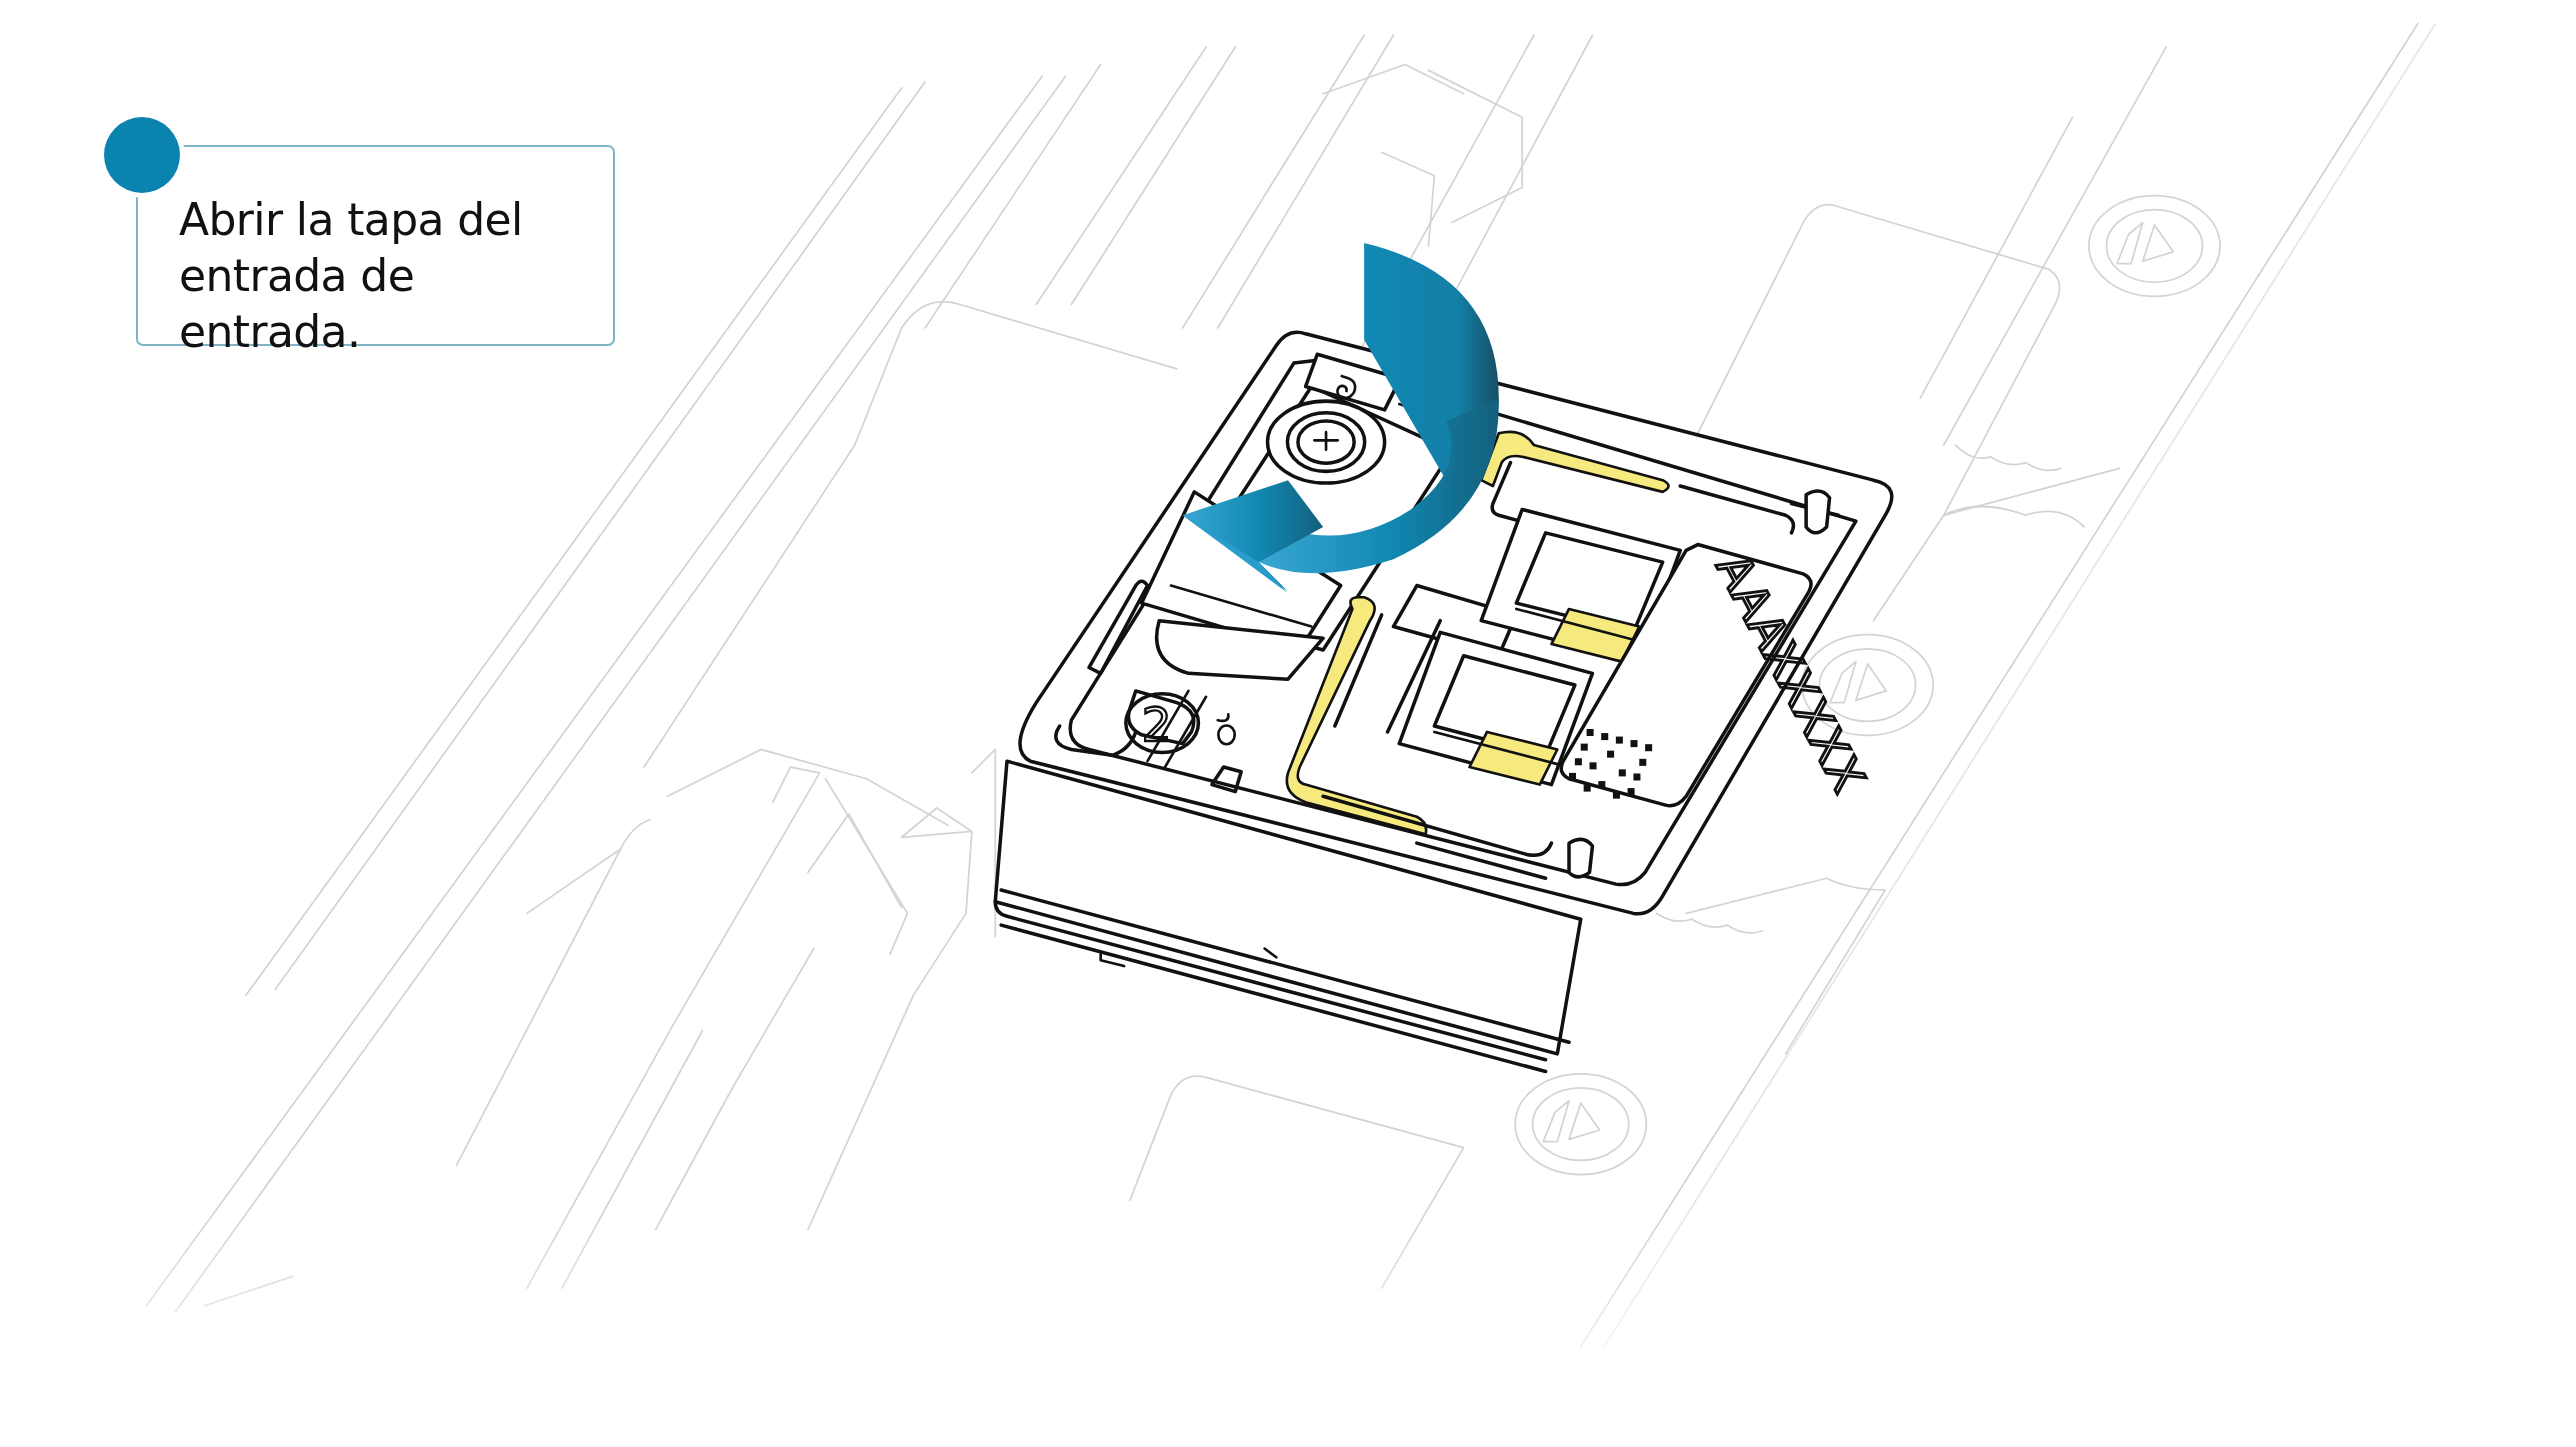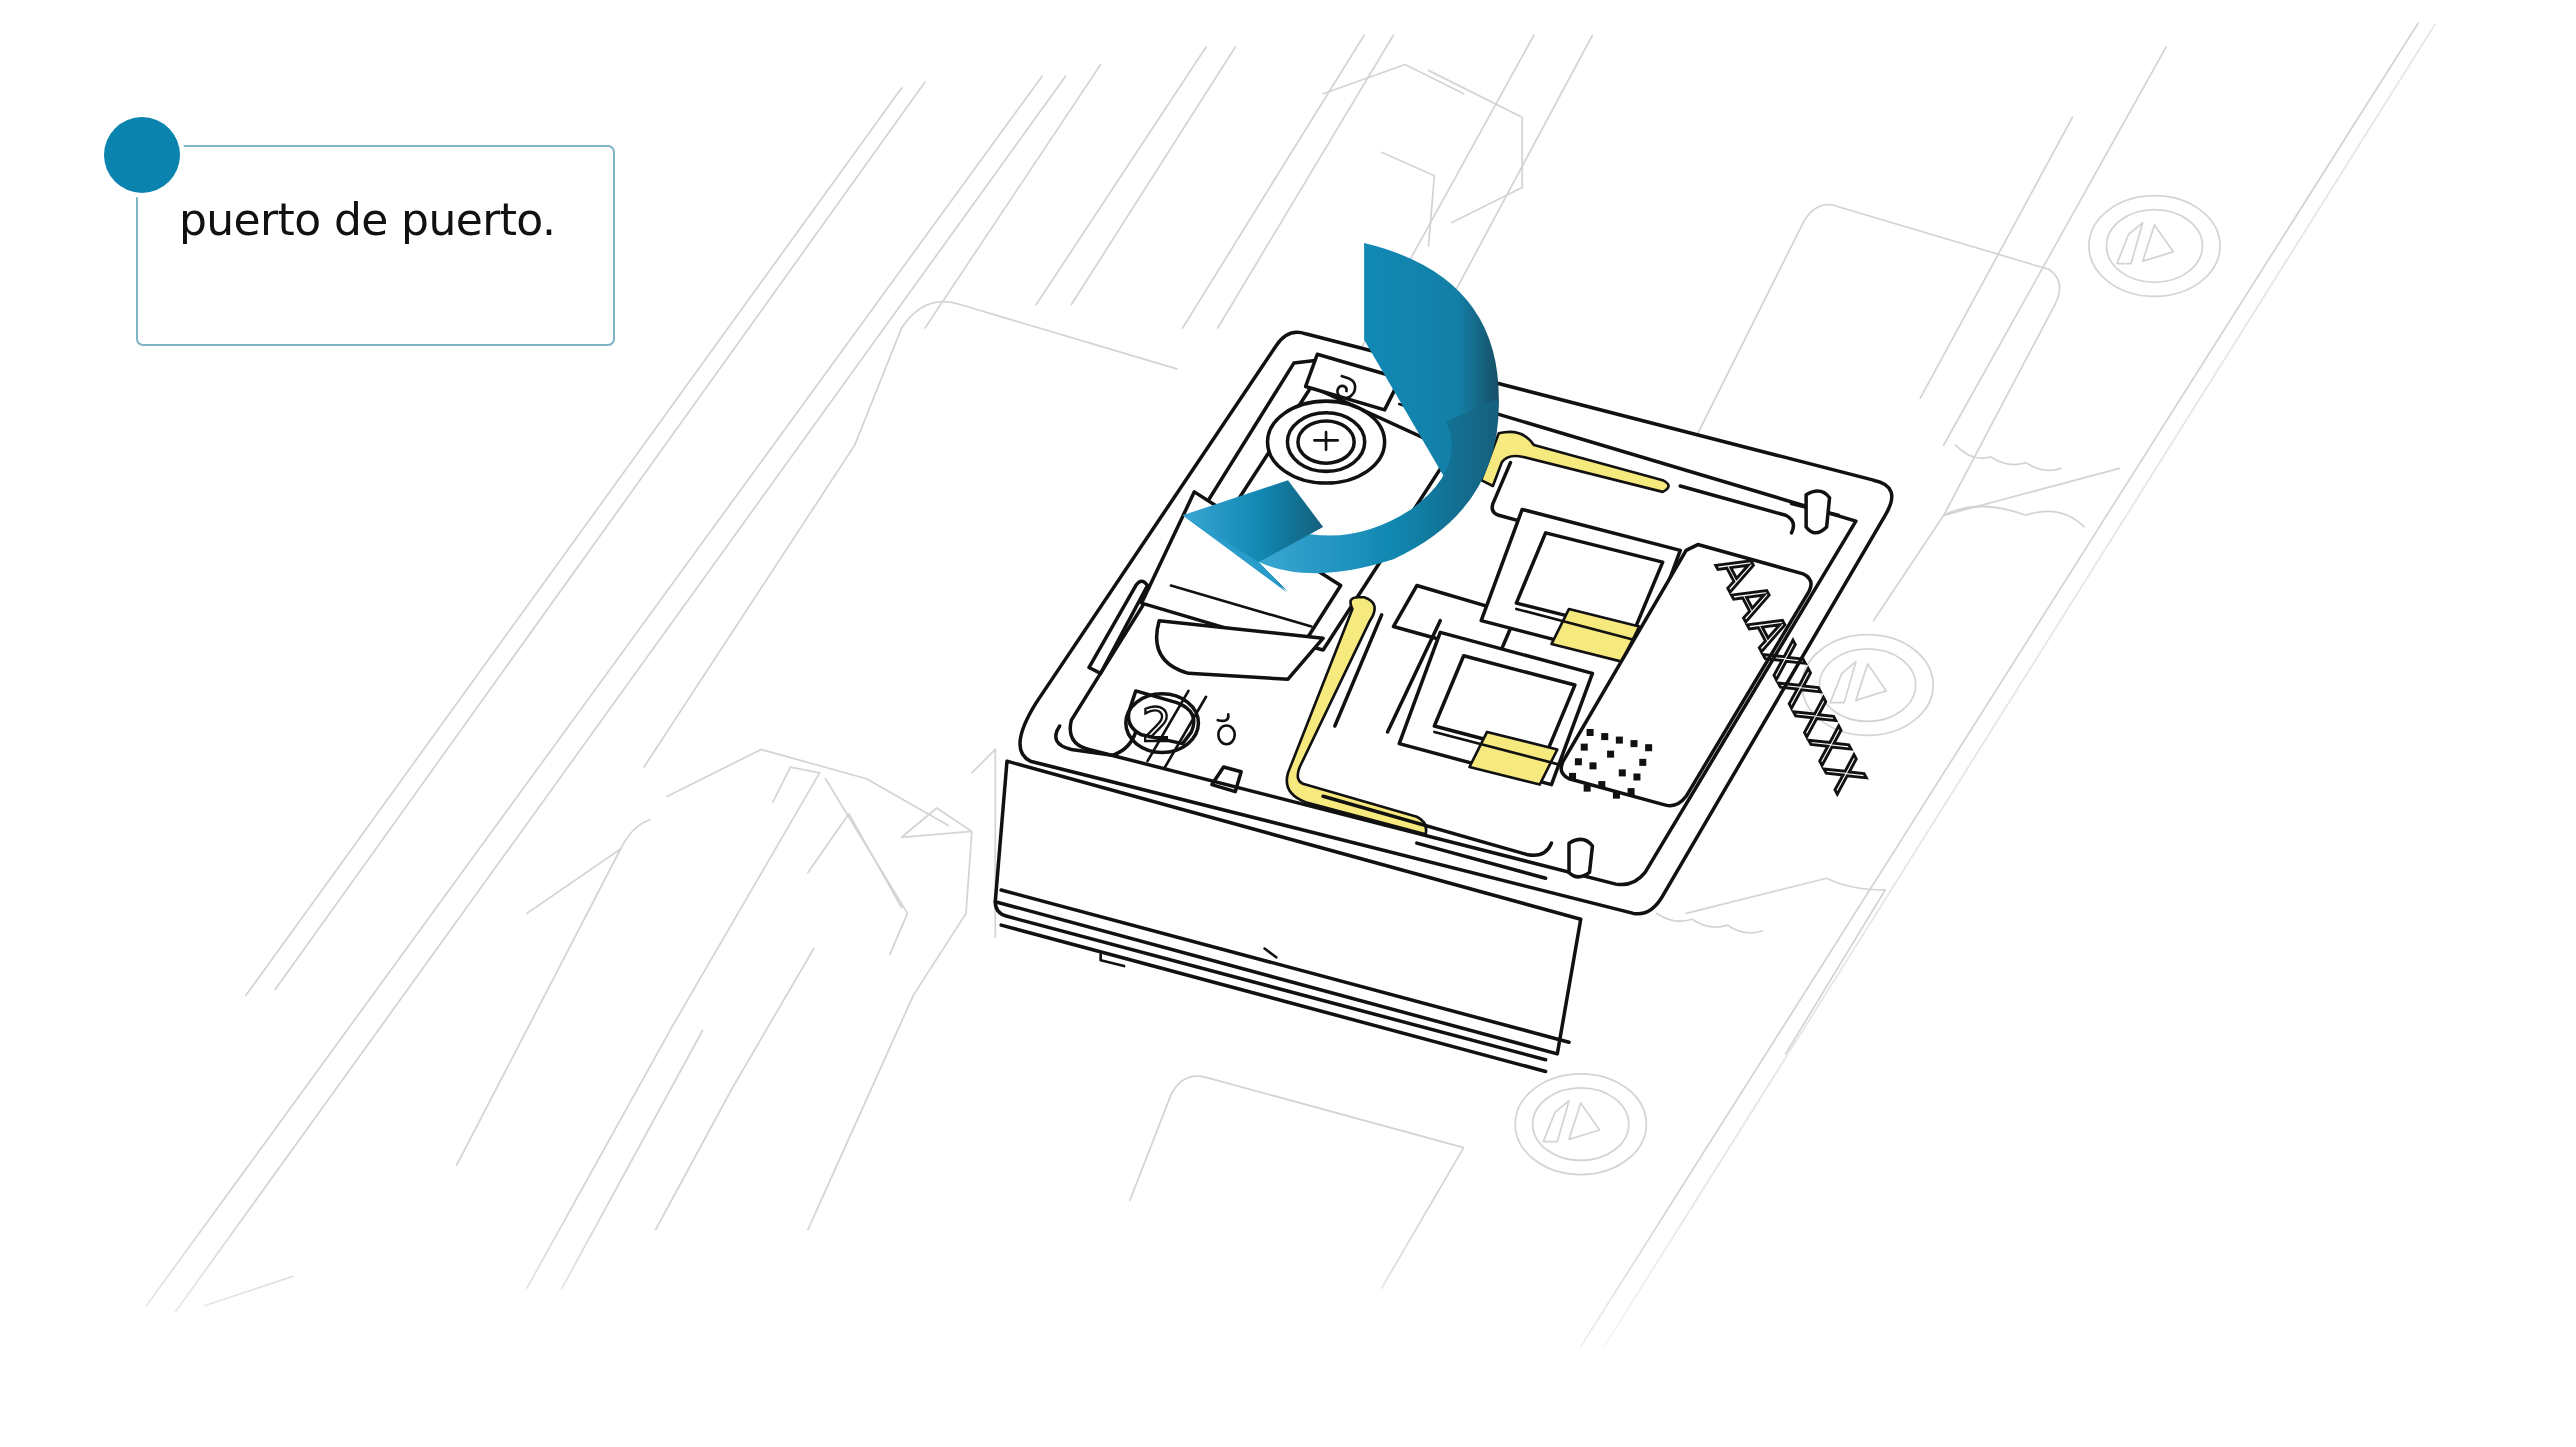--- a/index.html
+++ b/index.html
@@ -235,15 +235,16 @@
     <path d="M2020 880 L2200 820 L2260 900 L2150 960 L2200 1010 Z" fill="url(#arrowGrad)"></path>
     <path d="M2150 960 L2198 1012 L2020 880 Z" fill="#2a9ccb"></path>
   </g>
 
   <rect x="0" y="2050" width="4400" height="423" fill="url(#fadeBottom)"></rect>
 </svg>
 
 <div class="callout"></div>
 <div class="callout-dot"></div>
 <div class="callout-text">
-  <span>puerto de puerto.</span>
+  <span>Abrir la tapa del</span>
+  <span>entrada de entrada.</span>
 </div>
 
 
 </body></html>

